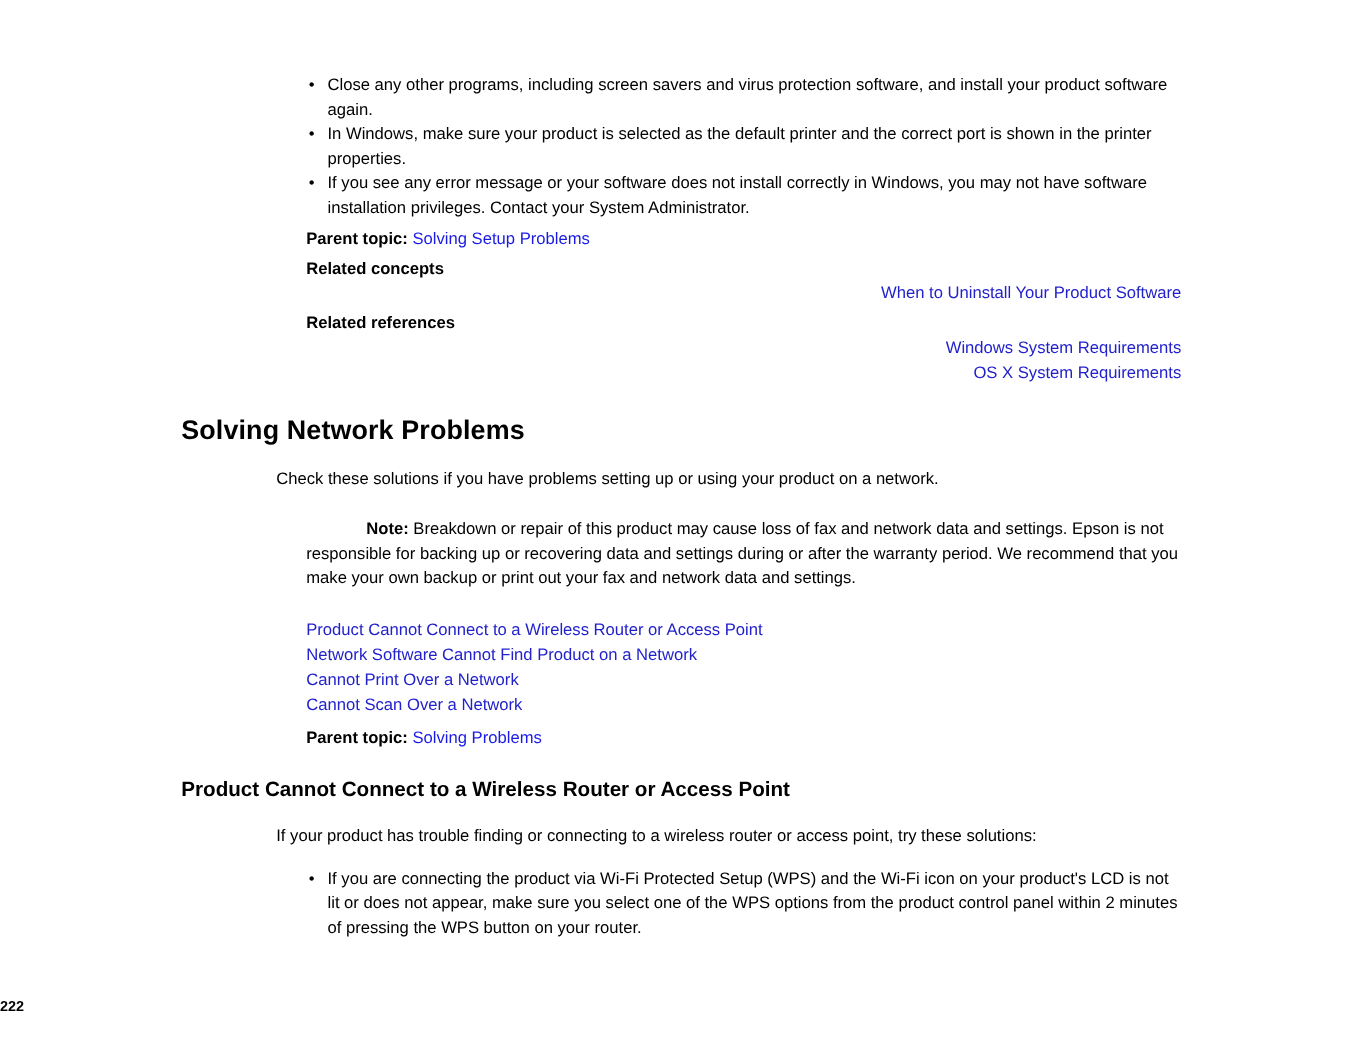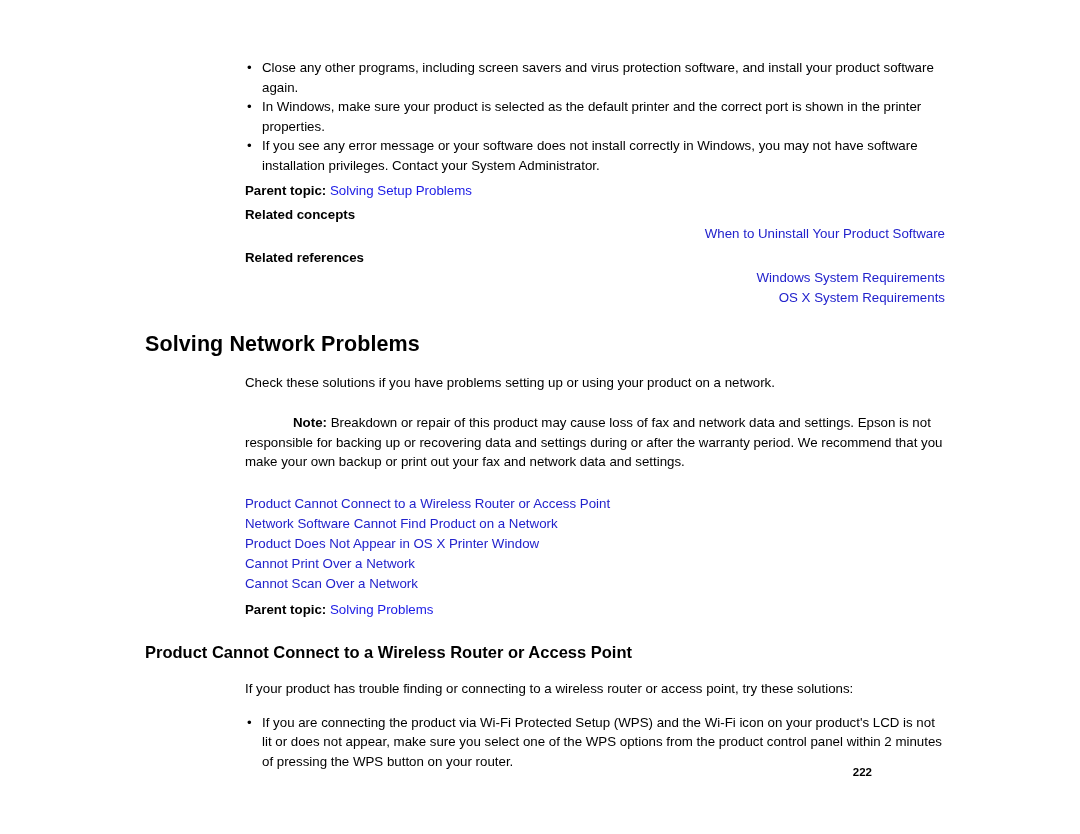--- a/index.html
+++ b/index.html
@@ -85,21 +85,21 @@
     line-height: 26px;
     letter-spacing: 0.1px;
   }
   h2.sub-title {
     font-size: 16.5px;
     font-weight: bold;
     margin: 22px 0 0 0;
     line-height: 22px;
   }
   .intro {
-    margin-left: 100px;
+    margin-left: 76px;
     margin-top: 16px;
     font-size: 13.3px;
     line-height: 19.5px;
   }
   .note {
     margin-left: 100px;
     margin-top: 21px;
     font-size: 13.3px;
     line-height: 19.6px;
   }
@@ -108,23 +108,23 @@
     margin-top: 22px;
   }
   .toc-item {
     font-size: 13.3px;
     line-height: 20px;
     color: #2222cc;
   }
   .page-number {
     position: absolute;
     left: 0;
-    top: 766px;
+    top: 800px;
     width: 872px;
-    text-align: right;
+    text-align: left;
     font-size: 11.5px;
     font-weight: bold;
   }
   .pn-inner {
     display: inline-block;
     margin-left: 0px;
   }
 </style>
 </head>
 <body>
@@ -160,21 +160,20 @@
 
     <div class="intro">Check these solutions if you have problems setting up or using your product on a network.</div>
 
     <div class="note">
       <span class="bold">Note:</span><span> Breakdown or repair of this product may cause loss of fax and network data and settings. Epson is not responsible for backing up or recovering data and settings during or after the warranty period. We recommend that you make your own backup or print out your fax and network data and settings.</span>
     </div>
 
     <div class="toc">
       <div class="toc-item">Product Cannot Connect to a Wireless Router or Access Point</div>
       <div class="toc-item">Network Software Cannot Find Product on a Network</div>
-      <div class="toc-item">Product Does Not Appear in OS X Printer Window</div>
       <div class="toc-item">Cannot Print Over a Network</div>
       <div class="toc-item">Cannot Scan Over a Network</div>
     </div>
 
     <div class="parent-topic">
       <span>Parent topic:</span>
       <span class="link">Solving Problems</span>
     </div>
 
     <h2 class="sub-title">Product Cannot Connect to a Wireless Router or Access Point</h2>

